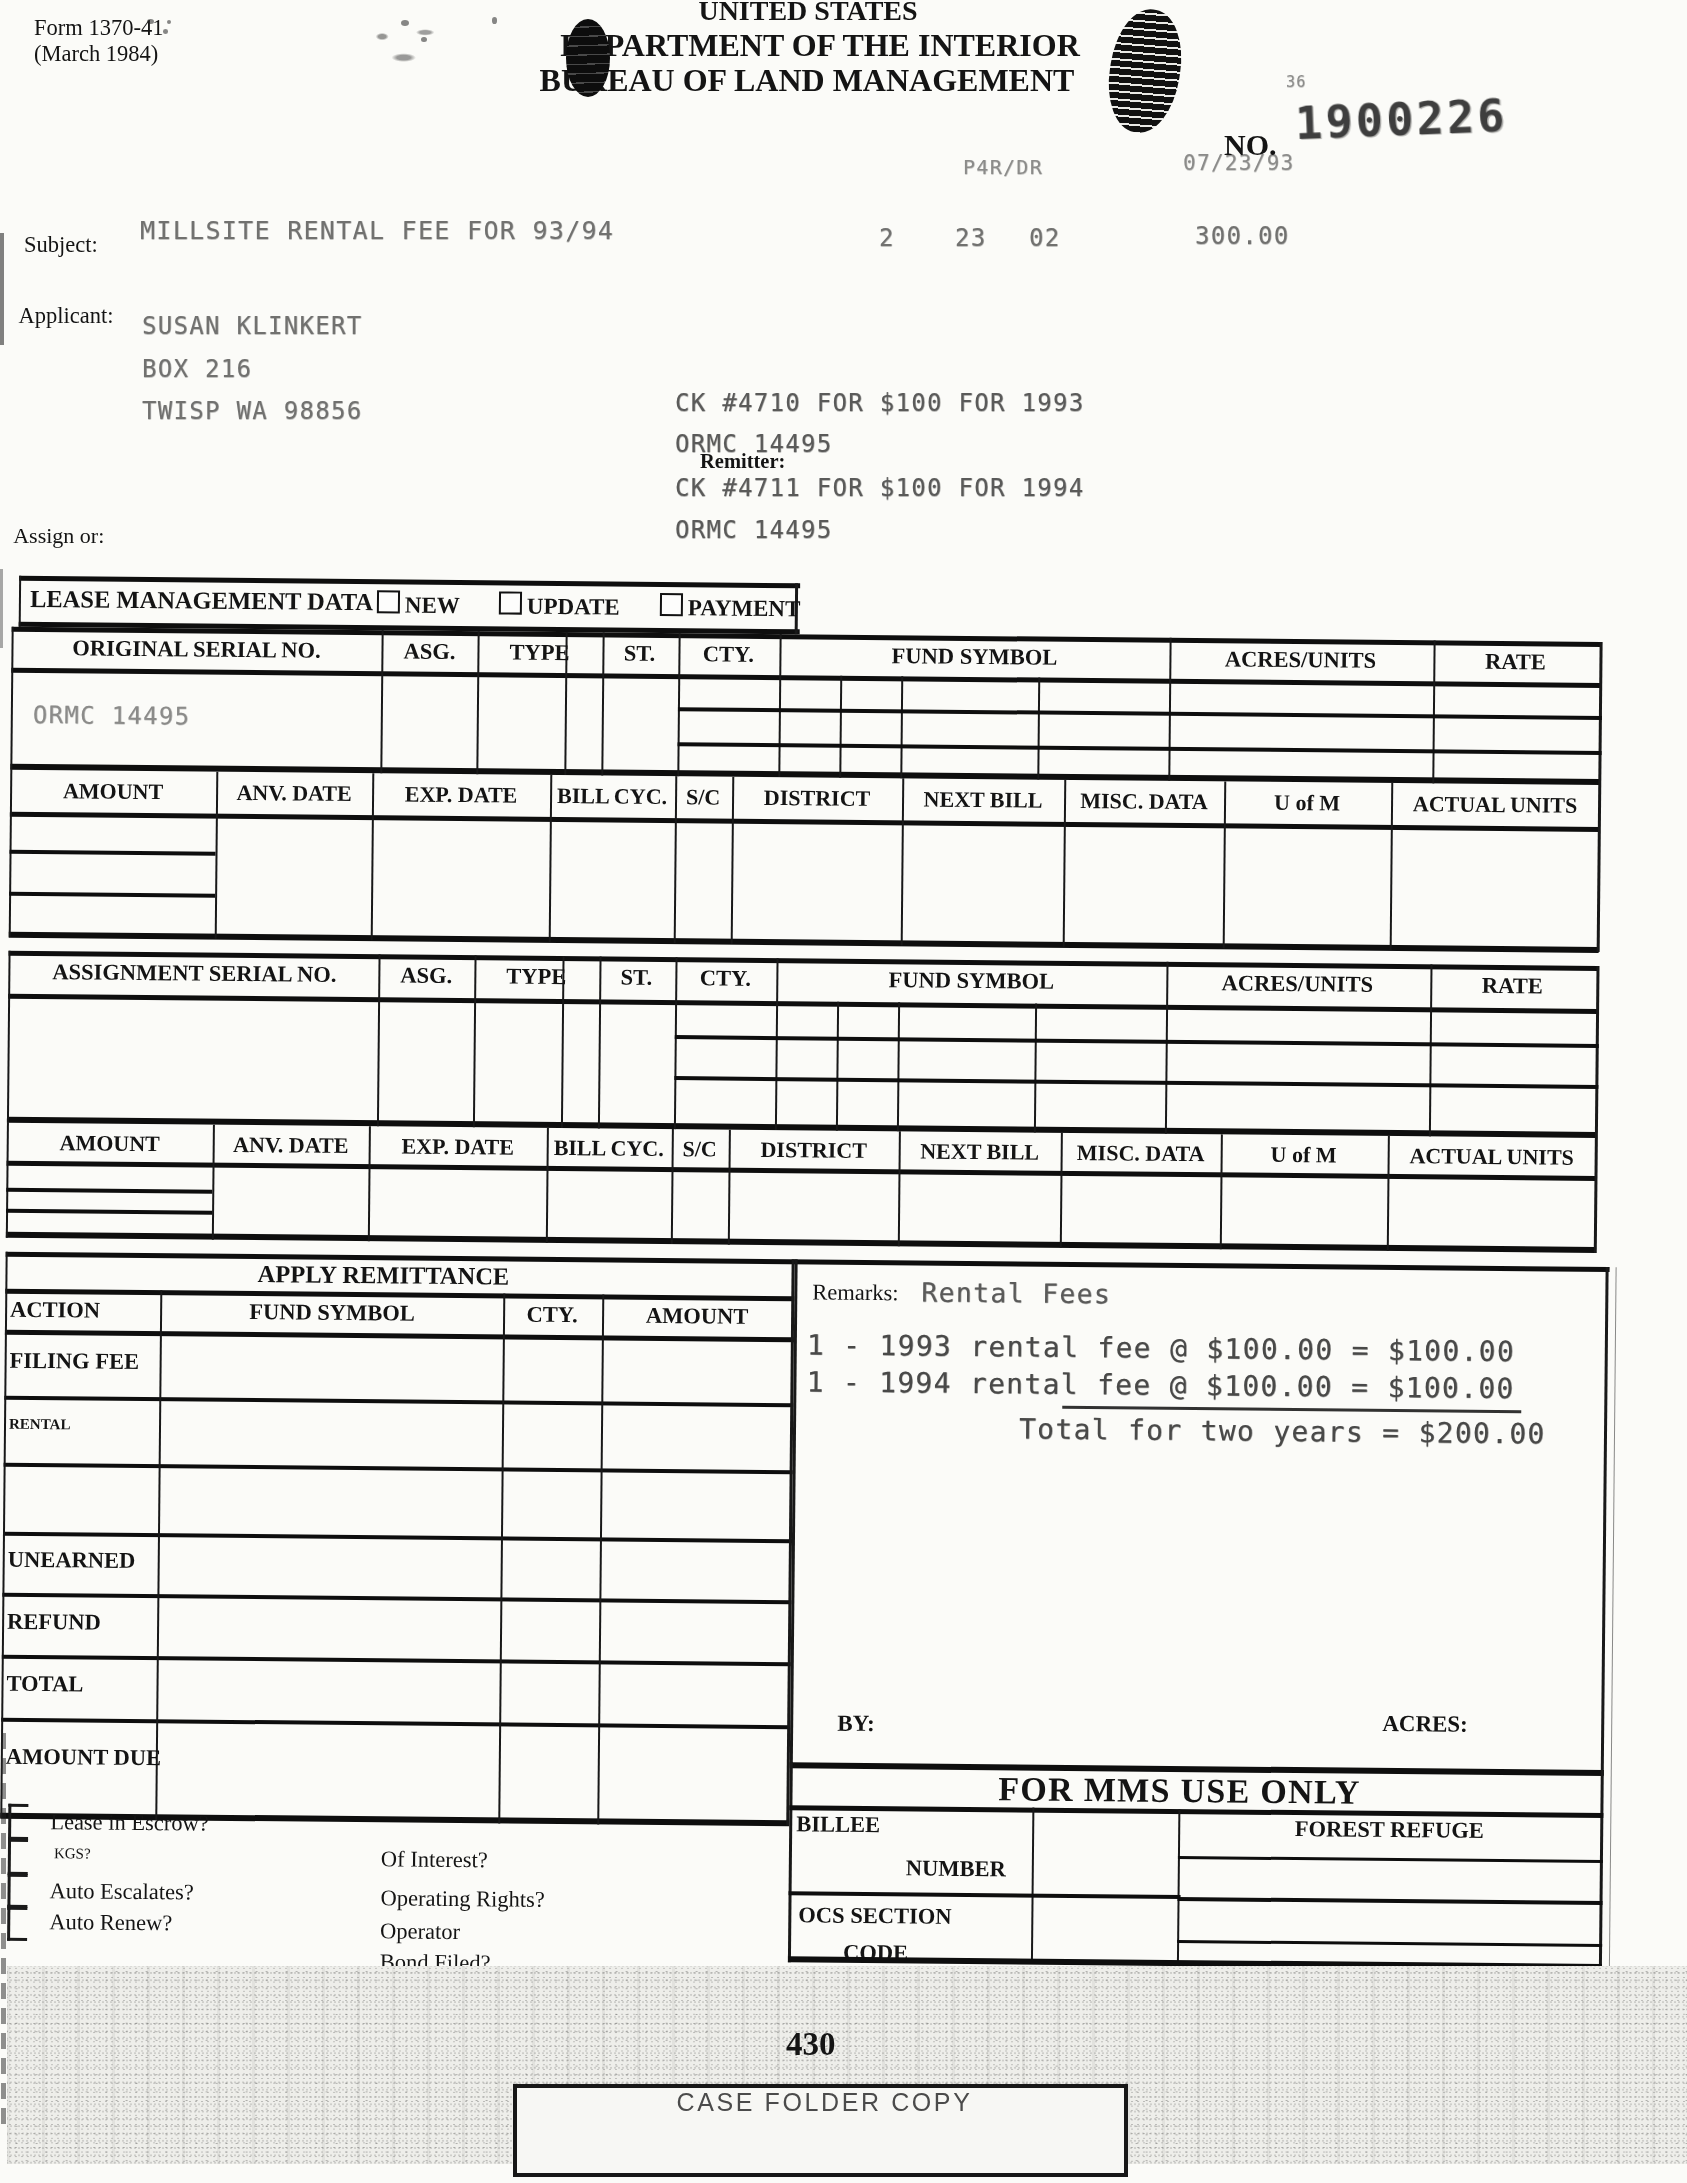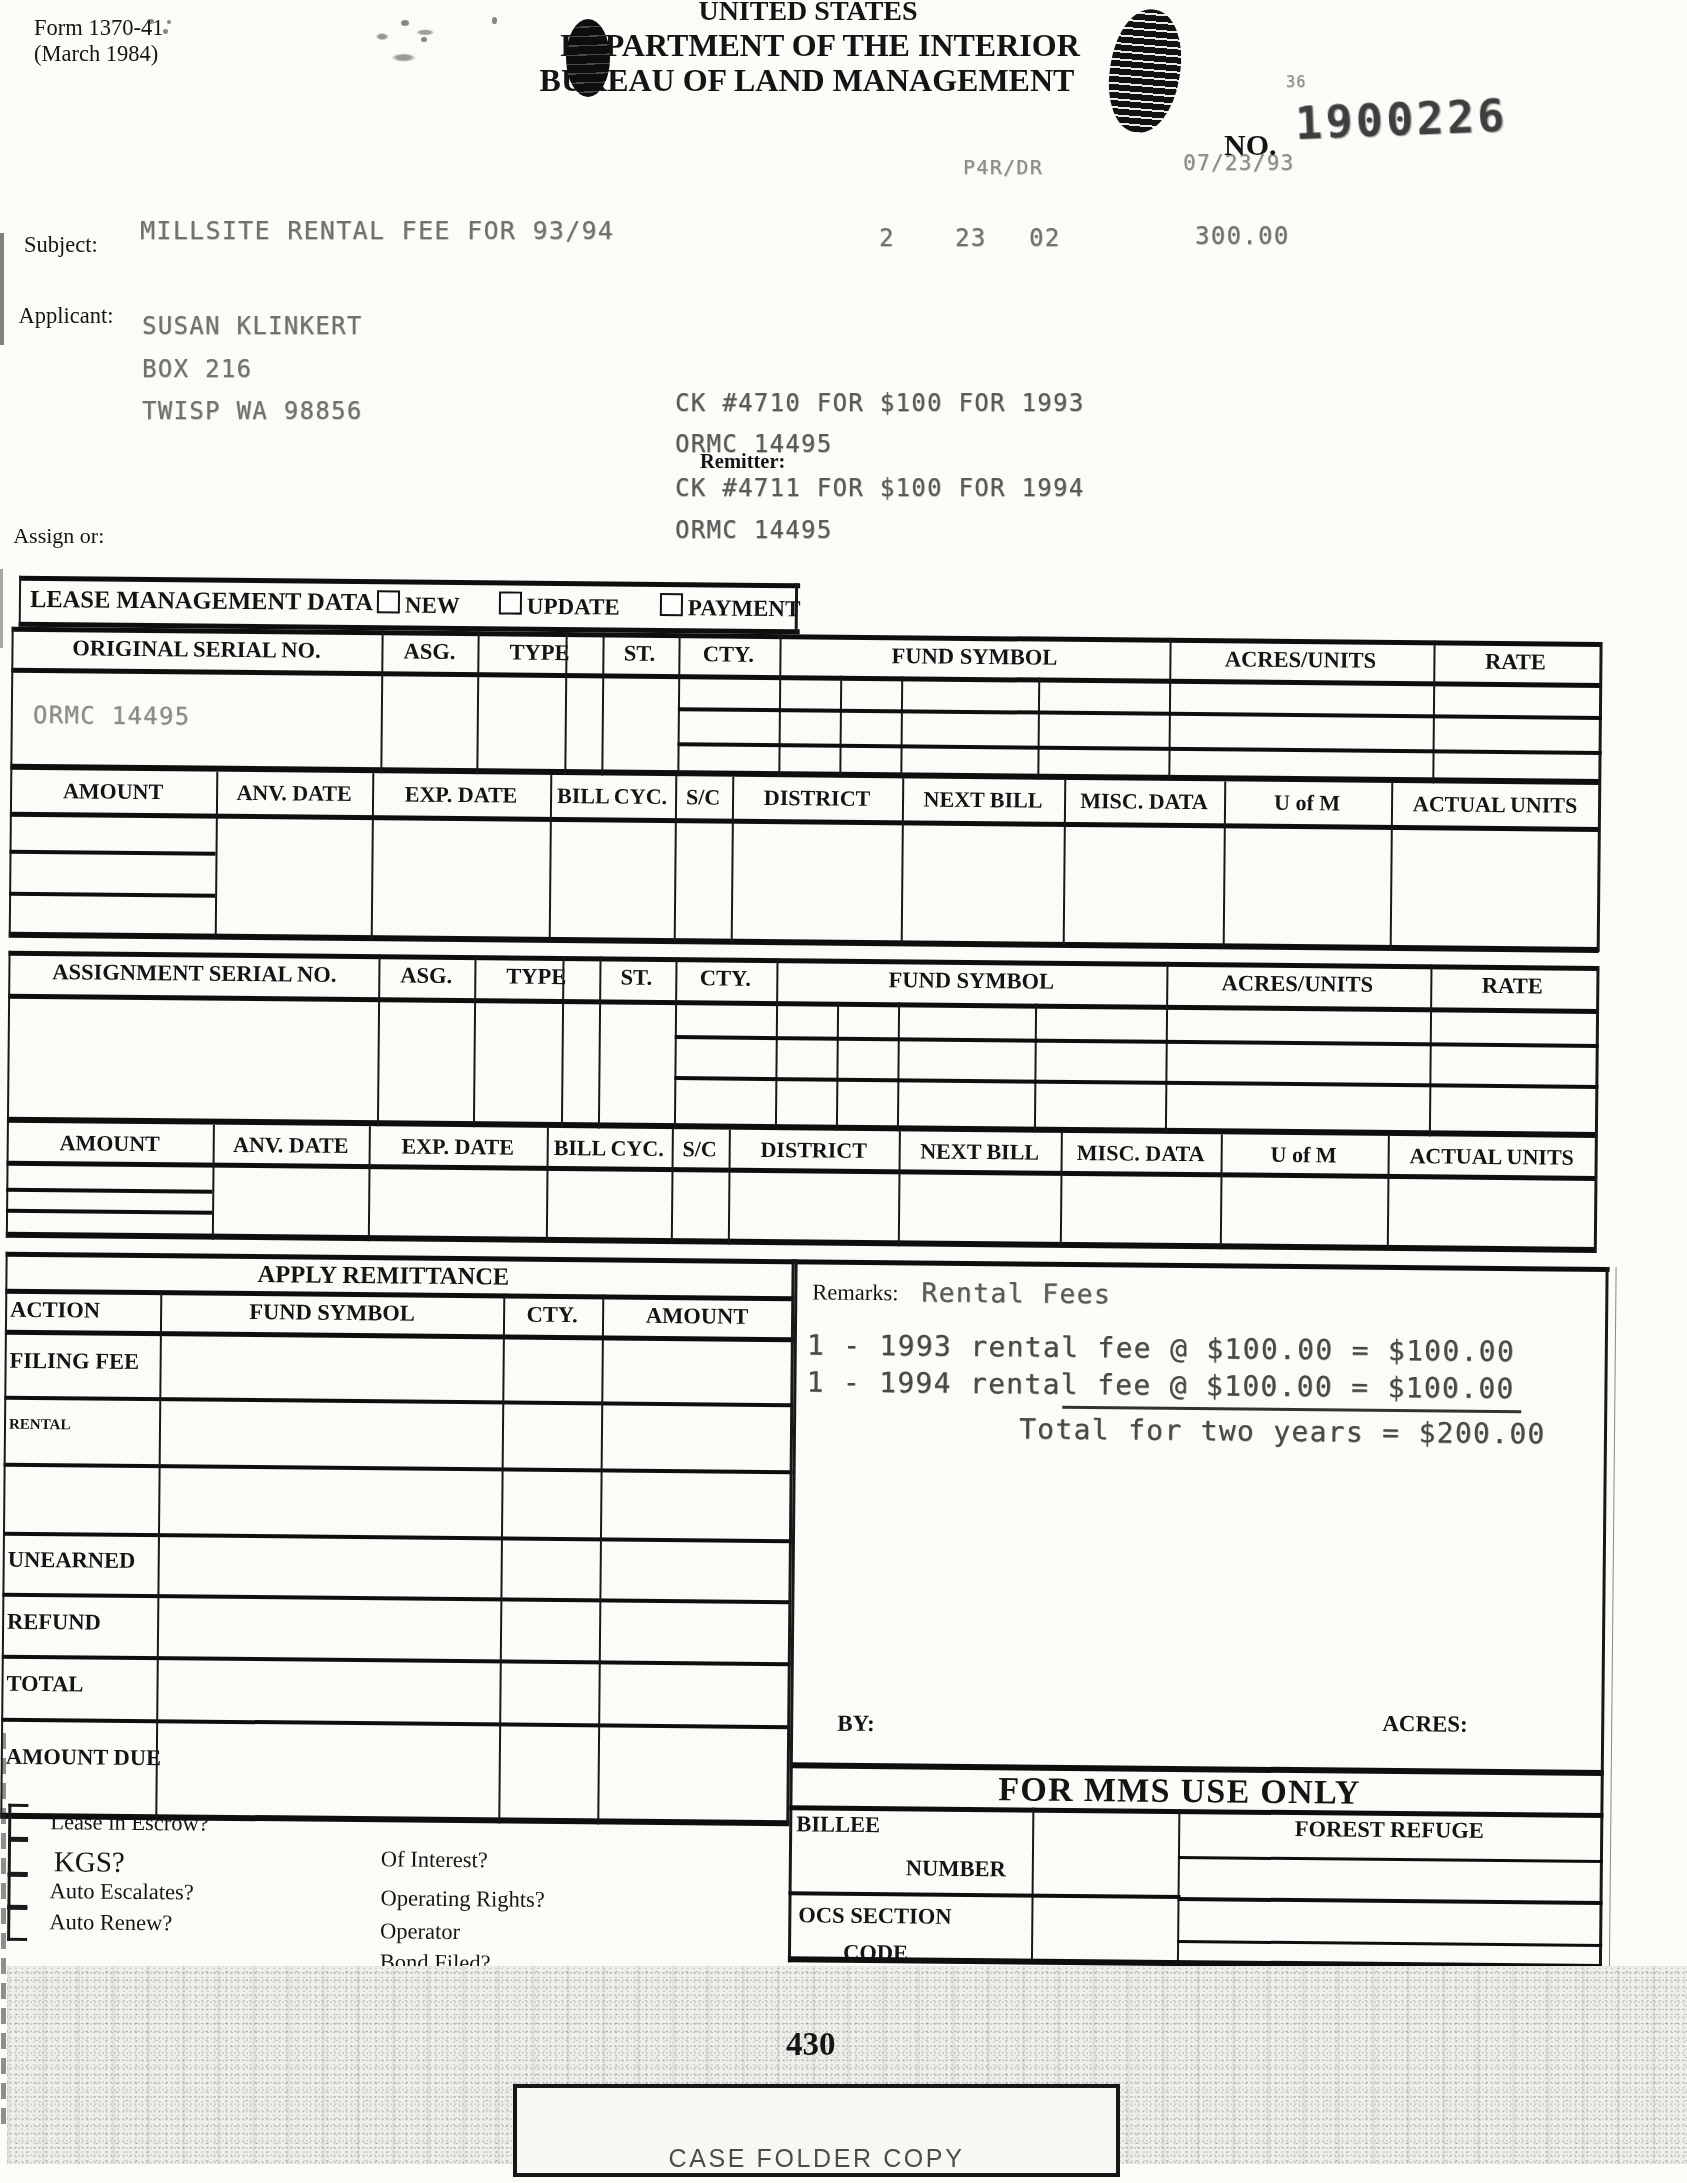--- a/index.html
+++ b/index.html
@@ -27,21 +27,21 @@
           background:radial-gradient(ellipse 9.3px 5.3px at 20% 30%,#333 40%,transparent 70%),
                      radial-gradient(ellipse 13.2px 4.6px at 70% 20%,#444 40%,transparent 70%),
                      radial-gradient(ellipse 17px 6px at 45% 80%,#3a3a3a 40%,transparent 72%);}
   .band{position:absolute;left:6.6px;top:1966px;width:1680px;height:198px;background-color:#eeeeea;
         background-image:radial-gradient(rgba(25,25,25,.24) 0.8px,transparent 0.9px),
                          radial-gradient(rgba(25,25,25,.15) 0.7px,transparent 0.8px),
                          radial-gradient(rgba(25,25,25,.3) 1px,transparent 1.1px),
                          linear-gradient(90deg,rgba(0,0,0,.05) 0 2.6px,transparent 2.6px 30px);
         background-size:6px 4.6px,4px 7.3px,10px 8.6px,35px 100%;background-position:0 0,2px 3.3px,4.6px 1.3px,0 0;}
   .copybox{position:absolute;left:513px;top:2084px;width:599px;height:85px;border:4.6px solid #171717;
-           background:#f7f7f4;display:flex;align-items:flex-end;justify-content:center;}
+           background:#f7f7f4;display:flex;align-items:flex-start;justify-content:center;padding-left:8px;}
   .copylabel{font-family:"Liberation Sans",sans-serif;font-size:25px;letter-spacing:2.6px;color:#2e2e2e;opacity:.85;}
   .ledge{position:absolute;display:block;}
 </style>
 </head>
 <body>
 
 <div class="page">
 
   <div class="abs" style="left:34px;top:14.6px;font-size:22.5px;">Form 1370-41</div>
   <div class="abs" style="left:34px;top:41px;font-size:22.5px;">(March 1984)</div>
@@ -245,21 +245,21 @@
     <div class="abs dm f80" style="left:814px;top:1358px;font-size:28px;">1 - 1994 rental fee @ $100.00 = $100.00</div>
     <i class="hl" style="left:1070px;top:1396px;width:459px;height:2.6px;opacity:.85;"></i>
     <div class="abs dm f80" style="left:1027px;top:1403px;font-size:28px;">Total for two years  = $200.00</div>
     <div class="abs b" style="left:848px;top:1703px;font-size:23px;">BY:</div>
     <div class="abs b" style="left:1393px;top:1698px;font-size:23px;">ACRES:</div>
     <i class="hl" style="left:801px;top:1755px;width:814px;height:6px;"></i>
 
     <span class="bk" style="left:20px;top:1804px;"></span>
     <div class="abs" style="left:62px;top:1809px;font-size:22.5px;">Lease in Escrow?</div>
     <span class="bk" style="left:20px;top:1839px;"></span>
-    <div class="abs" style="left:66px;top:1845px;font-size:29px;">KGS?</div>
+    <div class="abs" style="left:66px;top:1845px;font-size:15px;">KGS?</div>
     <span class="bk" style="left:20px;top:1874px;"></span>
     <div class="abs" style="left:62px;top:1878px;font-size:22.5px;">Auto Escalates?</div>
     <span class="bk" style="left:20px;top:1905px;"></span>
     <div class="abs" style="left:62px;top:1909px;font-size:22.5px;">Auto Renew?</div>
     <div class="abs" style="left:393px;top:1843px;font-size:22.5px;">Of Interest?</div>
     <div class="abs" style="left:393px;top:1882px;font-size:22.5px;">Operating Rights?</div>
     <div class="abs" style="left:393px;top:1915px;font-size:22.5px;">Operator</div>
     <div class="abs" style="left:393px;top:1946px;font-size:22.5px;">Bond Filed?</div>
 
     <i class="vl" style="left:801px;top:1755px;width:2.6px;height:200px;"></i>

